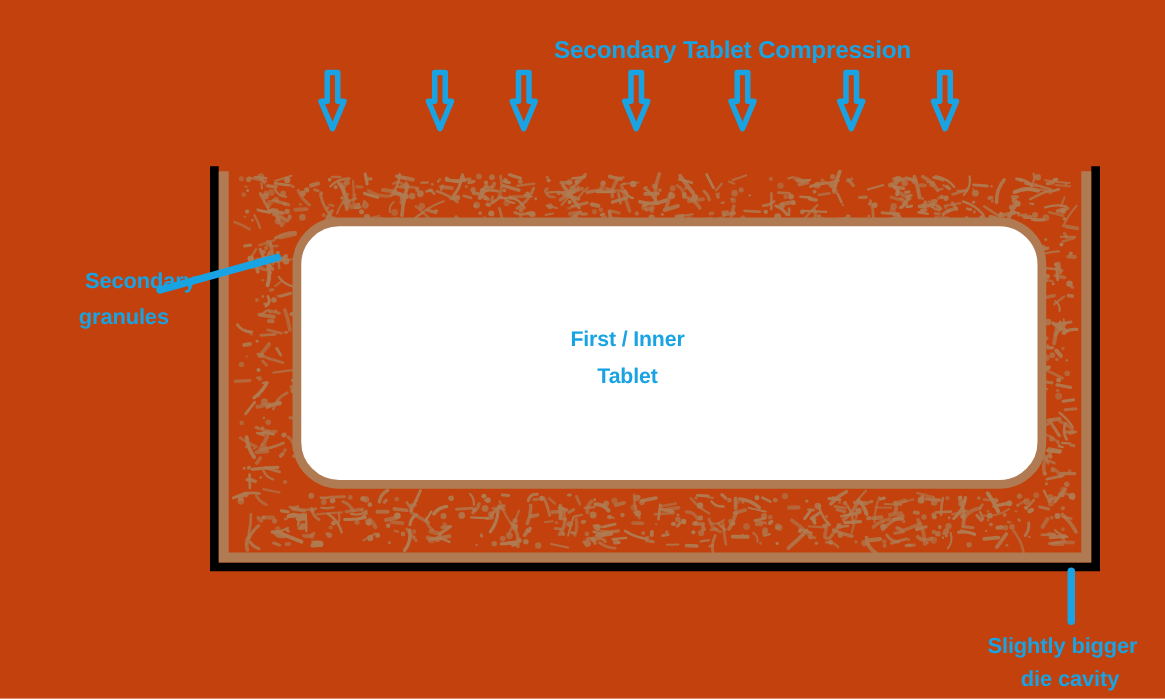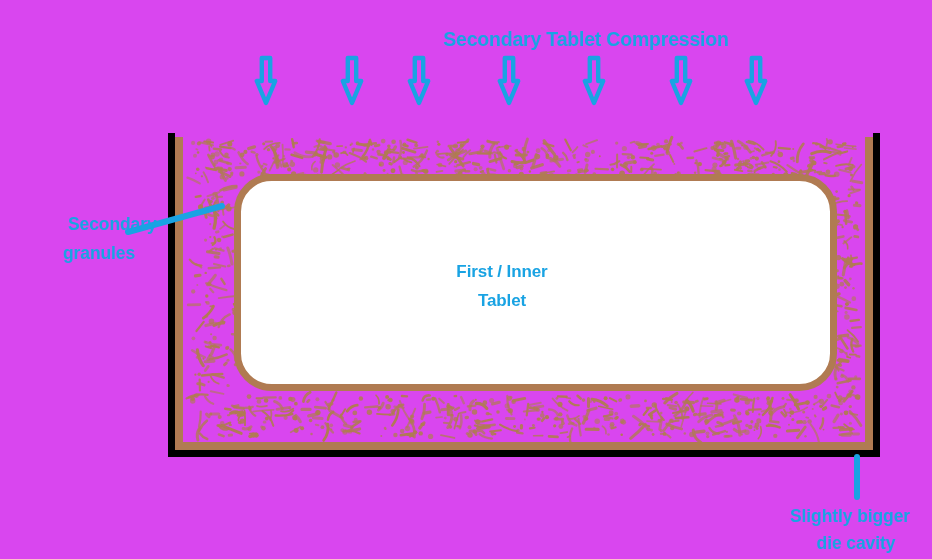--- a/index.html
+++ b/index.html
@@ -11,21 +11,21 @@
   body {
     width: 932px;
     height: 559px;
     overflow: hidden;
     font-family: "Liberation Sans", sans-serif;
   }
   #diagram-root {
     position: relative;
     width: 932px;
     height: 559px;
-    background: #d946ef;
+    background: #c2410c;
   }
   #diagram-svg {
     position: absolute;
     top: 0;
     left: 0;
     width: 932px;
     height: 559px;
     display: block;
   }
   .label-text {

